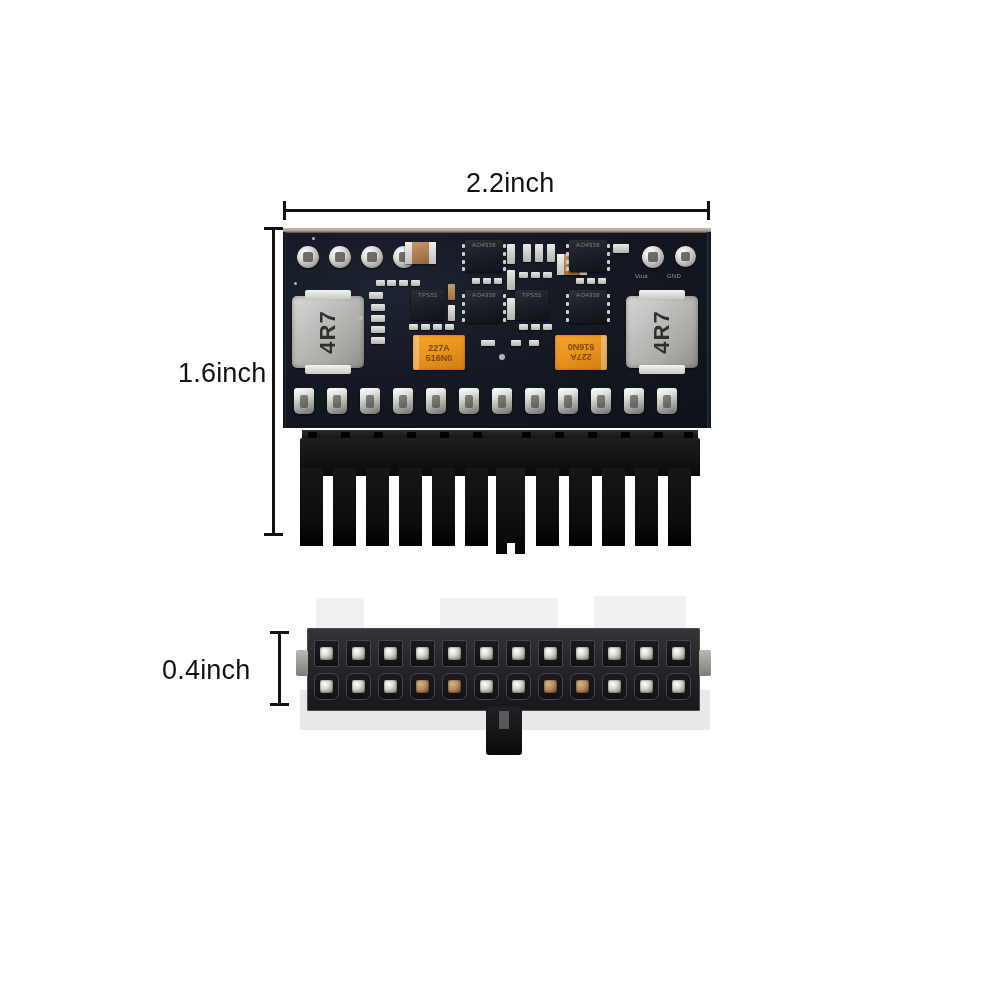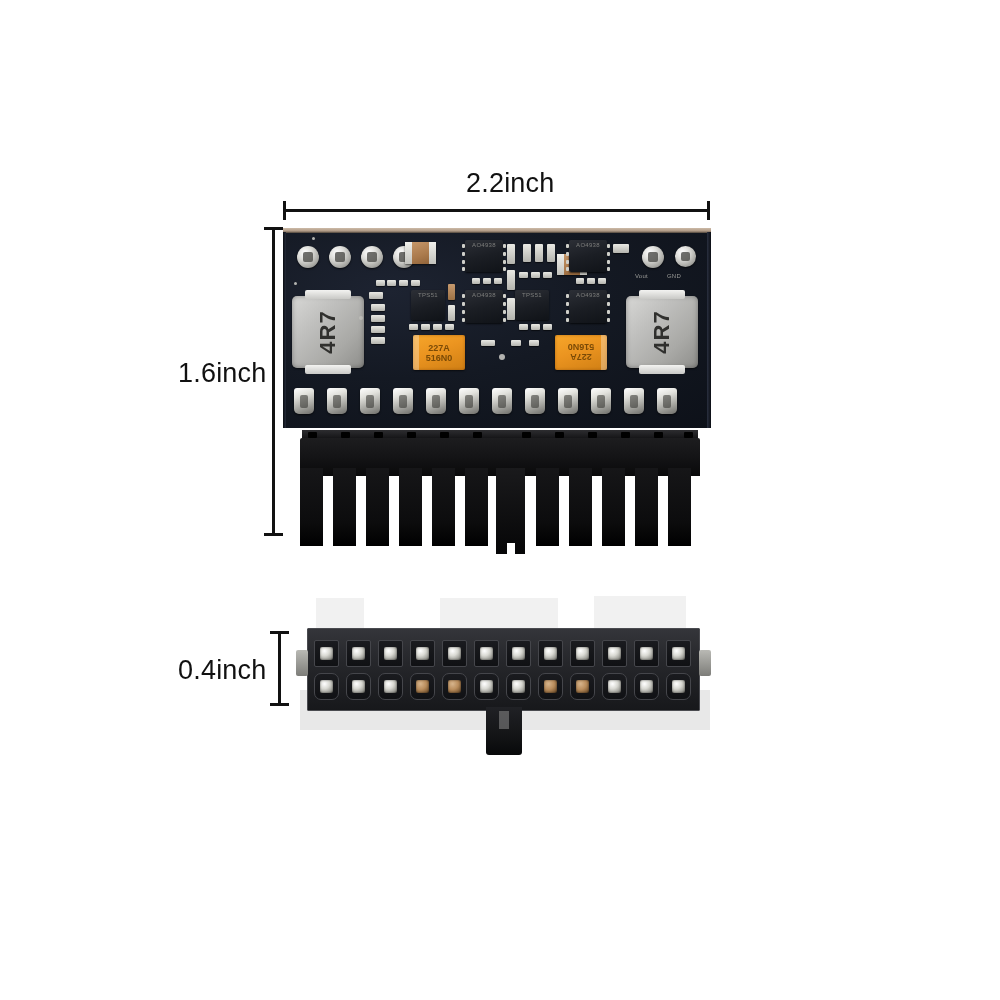--- a/index.html
+++ b/index.html
@@ -476,21 +476,21 @@
         <div class="tooth" style="left:269px;"></div>
         <div class="tooth" style="left:302px;"></div>
         <div class="tooth" style="left:335px;"></div>
         <div class="tooth" style="left:368px;"></div>
       </div>
     </div>
   </div>
 
   <div id="bottom-group">
 
-    <div class="dim-label" style="left:178px;top:655px;">0.4inch</div>
+    <div class="dim-label" style="left:162px;top:655px;">0.4inch</div>
     <div class="dim-v" style="left:270px;top:631px;height:75px;">
       <div class="tick t"></div>
       <div class="bar"></div>
       <div class="tick b"></div>
     </div>
 
     <div class="halo" style="left:316px;top:598px;width:48px;height:32px;"></div>
     <div class="halo" style="left:440px;top:598px;width:118px;height:32px;"></div>
     <div class="halo" style="left:594px;top:596px;width:92px;height:34px;"></div>
     <div class="shadow" style="left:300px;top:690px;width:410px;height:40px;"></div>

